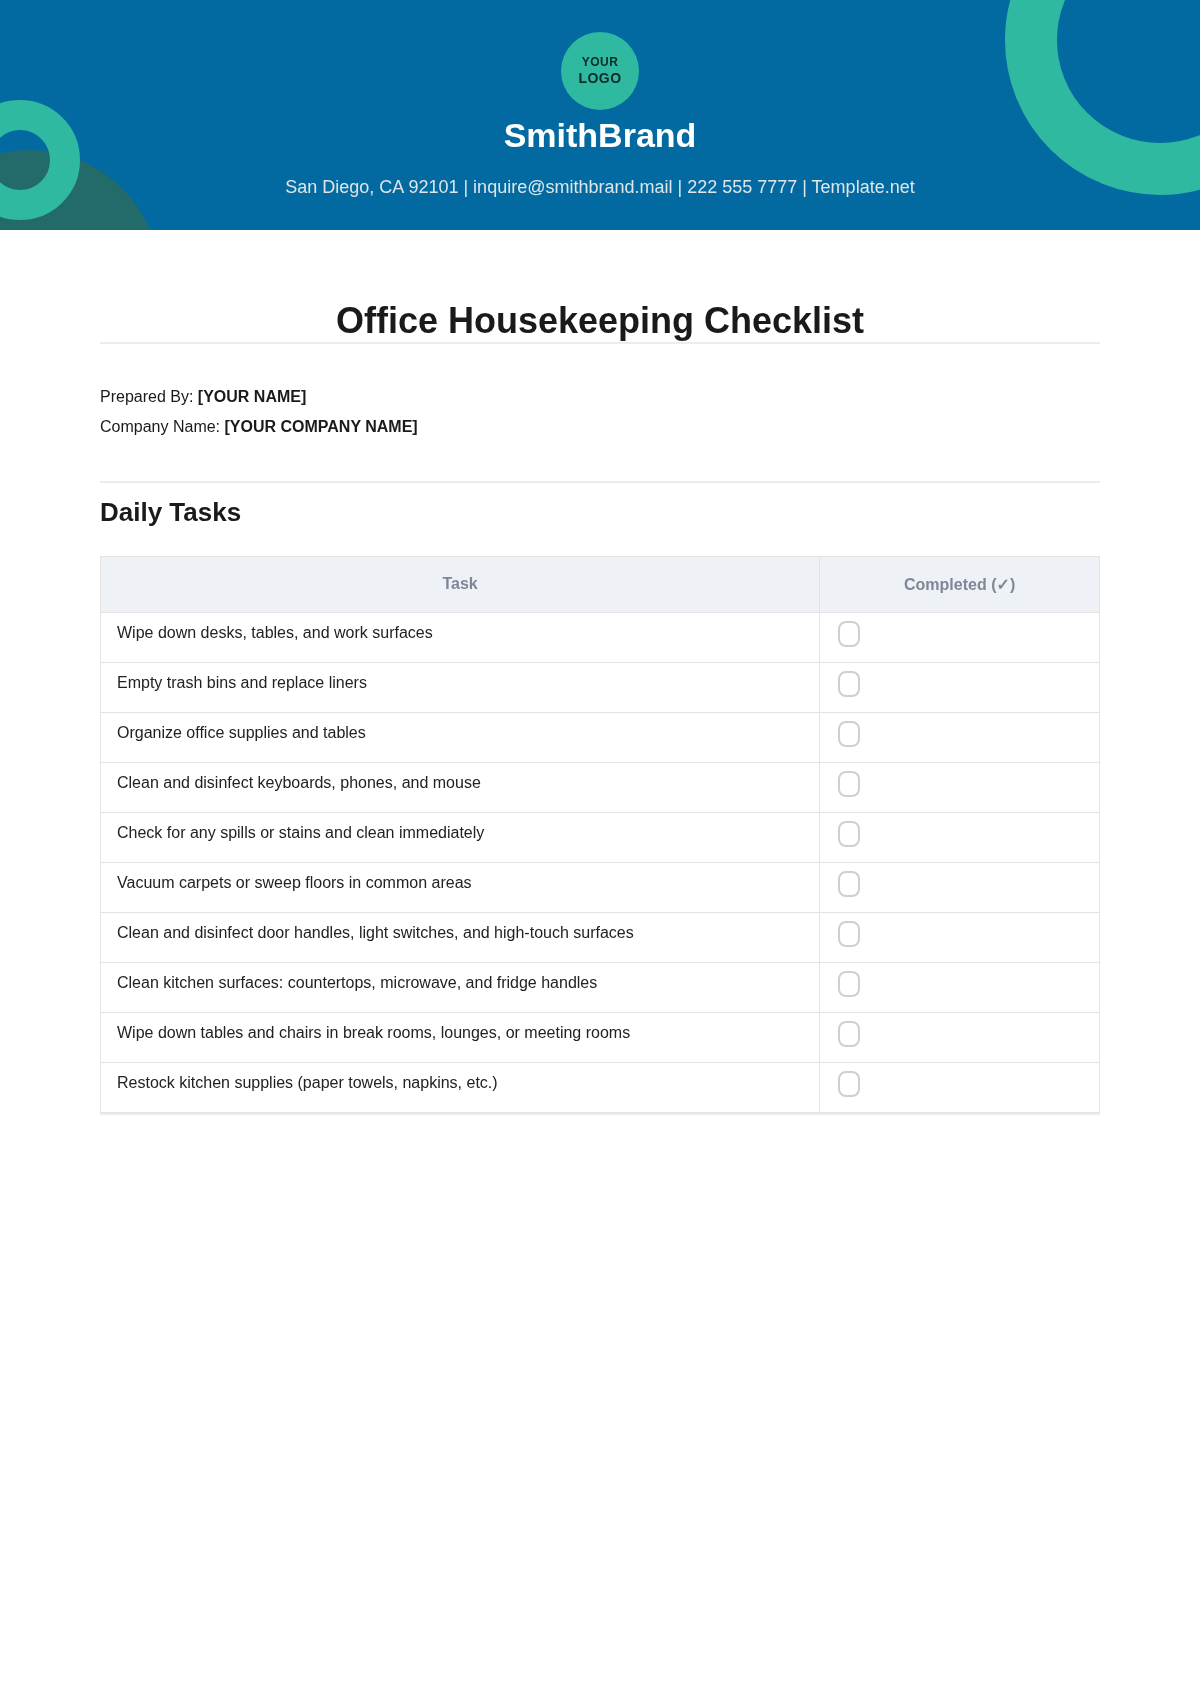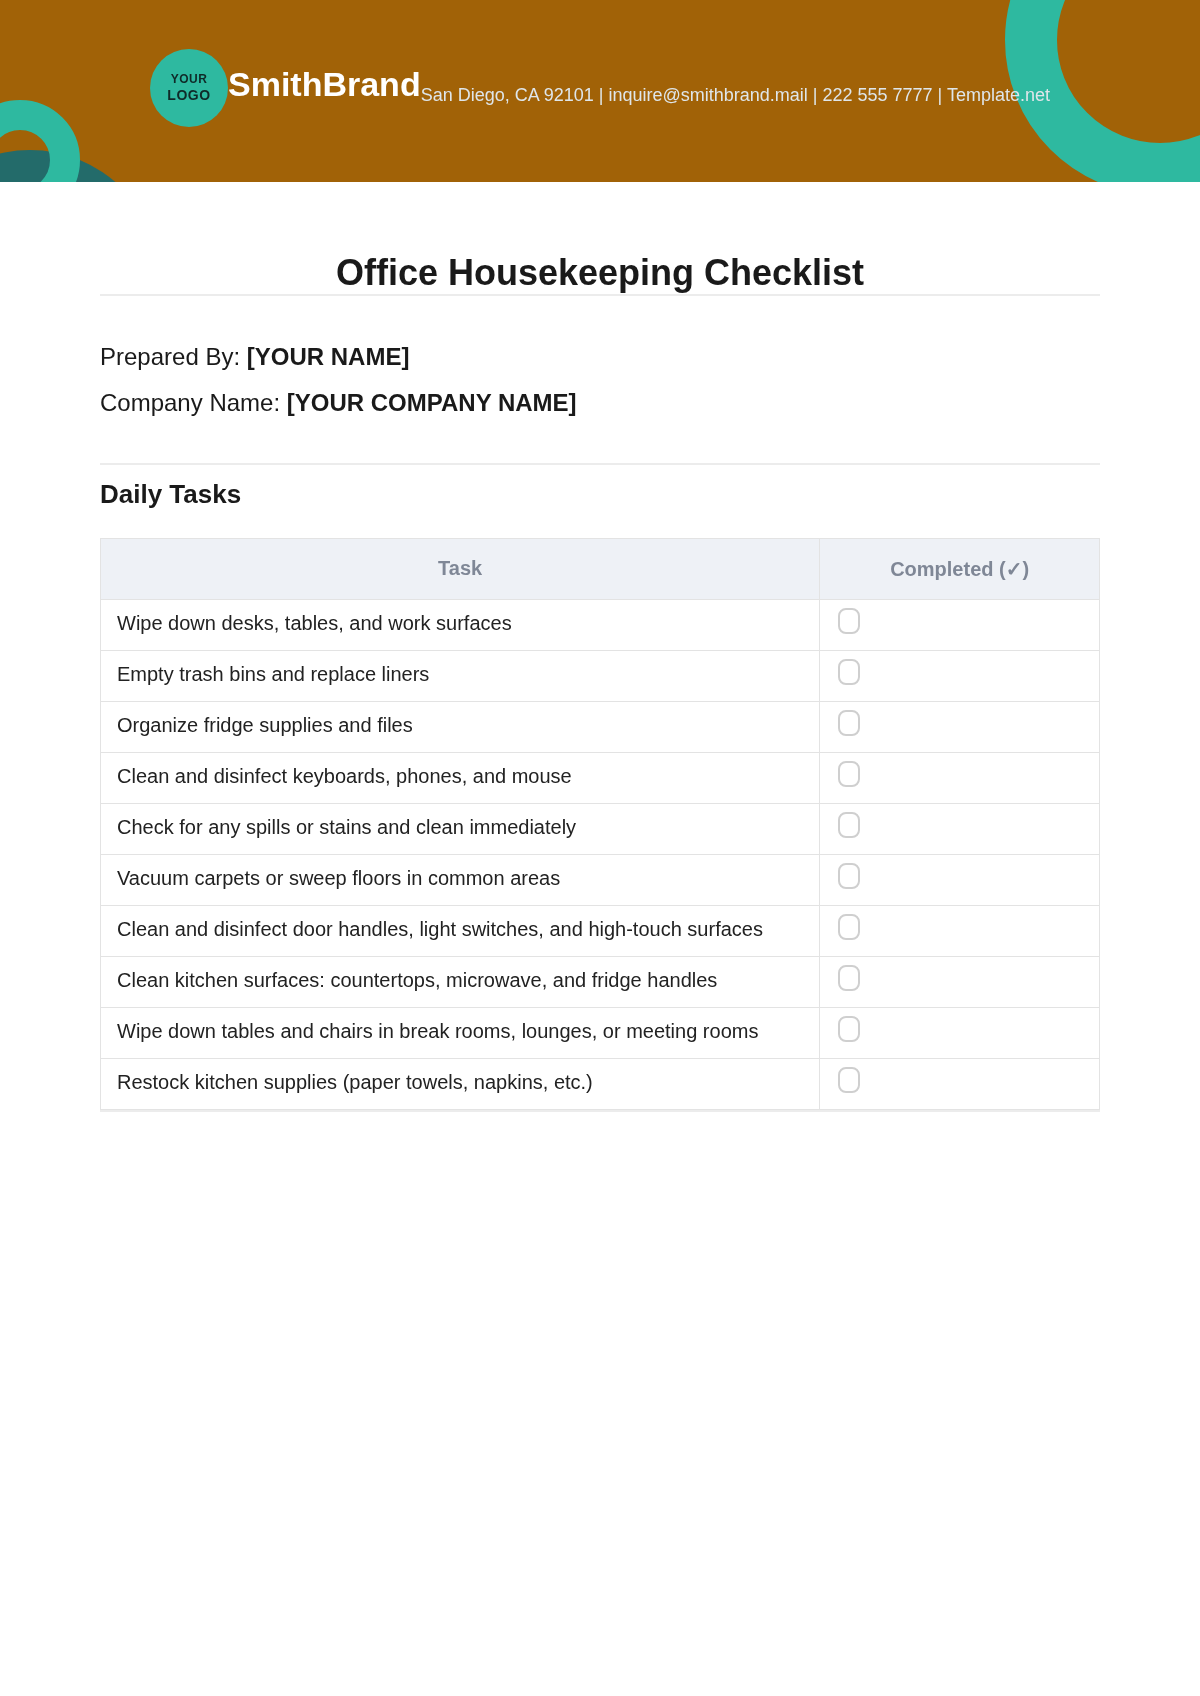--- a/index.html
+++ b/index.html
@@ -3,25 +3,26 @@
 <meta charset="utf-8">
 <style>
   * { box-sizing: border-box; margin: 0; padding: 0; }
   body {
     font-family: Arial, Helvetica, sans-serif;
     background: #ffffff;
     width: 1200px;
     color: #1a1a1a;
   }
   .header {
-    background: #a16207;
-    height: 182px;
+    background: #0369a1;
+    height: 230px;
     position: relative;
     overflow: hidden;
     display: flex;
+    flex-direction: column;
     align-items: center;
     justify-content: center;
   }
   .deco-ring-tr {
     position: absolute;
     top: -115px;
     right: -115px;
     width: 310px;
     height: 310px;
     border-radius: 50%;
@@ -87,35 +88,35 @@
     font-weight: 800;
     color: #1a1a1a;
   }
   hr.rule {
     border: none;
     border-top: 2px solid #ececec;
     margin: 0;
   }
   .meta {
     padding: 38px 0 38px 0;
-    font-size: 24px;
+    font-size: 16px;
     line-height: 1.9;
     color: #1a1a1a;
   }
   .meta b { font-weight: 800; }
   .section-title {
     font-size: 26px;
     font-weight: 800;
     color: #1a1a1a;
     margin: 14px 0 28px 0;
   }
   table.checklist {
     width: 100%;
     border-collapse: collapse;
-    font-size: 20px;
+    font-size: 16px;
   }
   table.checklist th {
     background: #eef1f6;
     color: #7f8796;
     font-weight: 700;
     text-align: center;
     padding: 18px 14px;
     border: 1px solid #e3e3e3;
     vertical-align: top;
   }
@@ -184,21 +185,21 @@
     <tbody id="daily-body">
         <tr>
           <td>Wipe down desks, tables, and work surfaces</td>
           <td class="done-cell"><span class="checkbox"></span></td>
         </tr>
         <tr>
           <td>Empty trash bins and replace liners</td>
           <td class="done-cell"><span class="checkbox"></span></td>
         </tr>
         <tr>
-          <td>Organize fridge supplies and files</td>
+          <td>Organize office supplies and tables</td>
           <td class="done-cell"><span class="checkbox"></span></td>
         </tr>
         <tr>
           <td>Clean and disinfect keyboards, phones, and mouse</td>
           <td class="done-cell"><span class="checkbox"></span></td>
         </tr>
         <tr>
           <td>Check for any spills or stains and clean immediately</td>
           <td class="done-cell"><span class="checkbox"></span></td>
         </tr>

